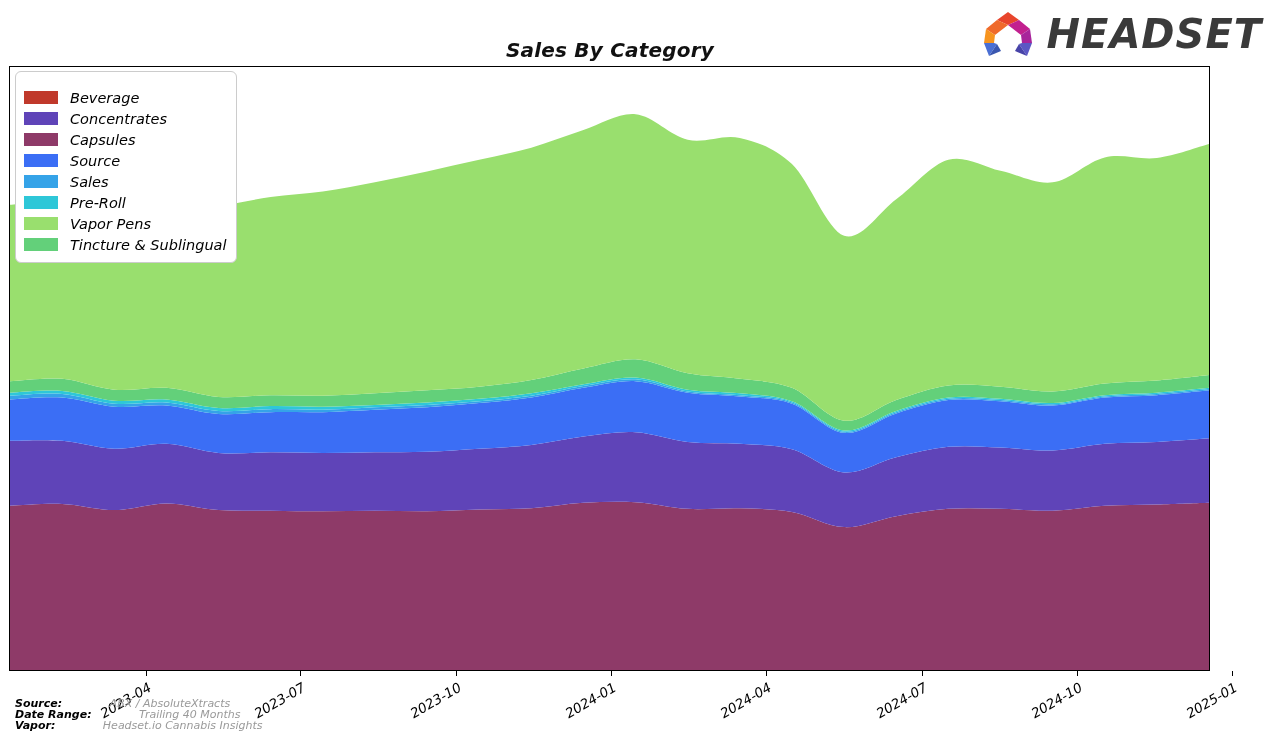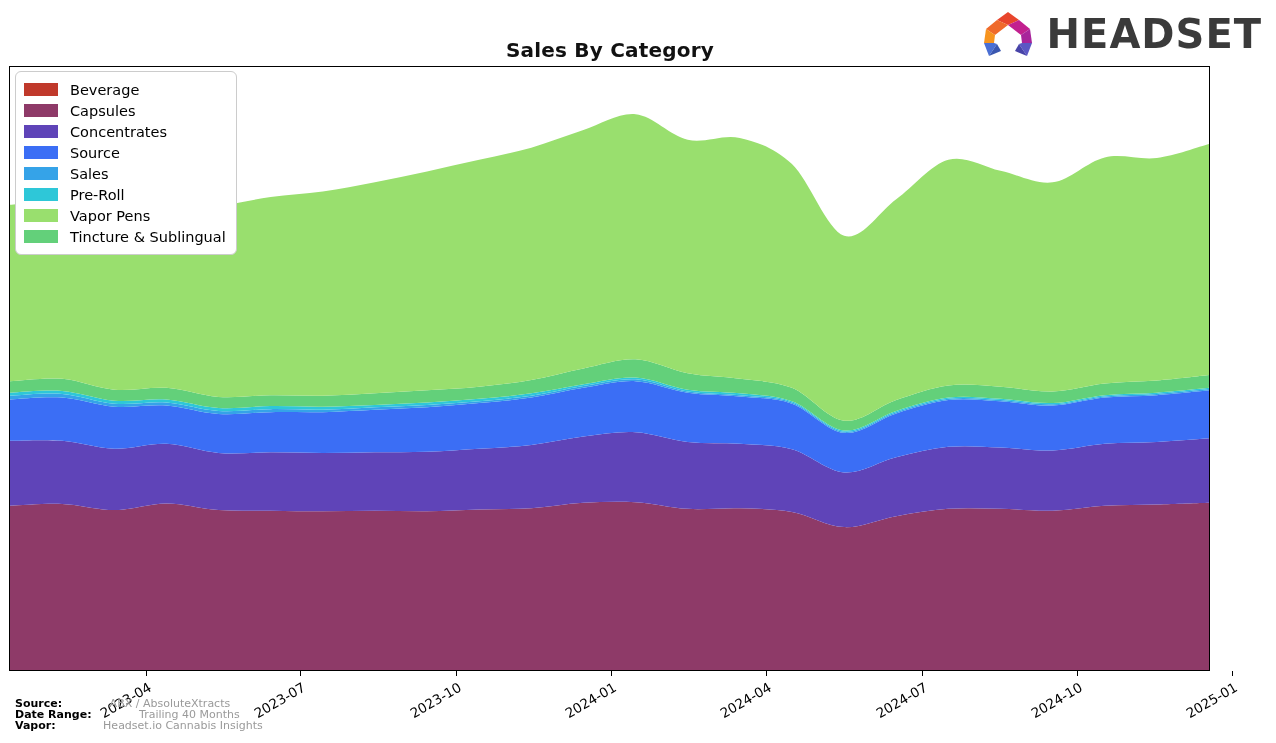--- a/index.html
+++ b/index.html
@@ -3,21 +3,21 @@
 <meta charset="utf-8">
 <style>
   * { box-sizing: border-box; }
   html, body {
     margin: 0; padding: 0;
     width: 1276px; height: 743px;
     background: #ffffff;
     font-family: "DejaVu Sans", "Liberation Sans", sans-serif;
     overflow: hidden;
   }
-  #page { position: relative; width: 1178px; height: 743px; background:#fff; }
+  #page { position: relative; width: 1178px; height: 743px; background:#fff;font-style:italic; }
 
   
   #header-band {
     position: absolute; left: 0; top: 0; width: 1276px; height: 69px;
   }
   #chart-title {
     position: absolute; left: 0; top: 38px; width: 1220px;
     text-align: center;
     font-size: 20px; font-weight: bold; color: #111; letter-spacing: 0.2px;
   }
@@ -40,21 +40,21 @@
     overflow: hidden;
   }
   #plot-svg { position: absolute; left: 0; top: 0; display: block; }
 
   
   #legend {
     position: absolute; left: 15px; top: 71px;
     background: #ffffff;
     border: 1px solid #cccccc;
     border-radius: 6px;
-    padding: 7px 10px 7px 8px;
+    padding: 15px 10px 7px 8px;
     z-index: 8;
   }
   .legend-row { display: flex; align-items: center; height: 21px; }
   .legend-swatch {
     width: 34px; height: 13px; margin-right: 12px; flex: none;
   }
   .legend-label { font-size: 14.5px; color: #000; white-space: nowrap; }
 
   
   #x-tick-layer { position: absolute; left: 0; top: 671px; width: 1276px; height: 72px; }
@@ -115,26 +115,26 @@
         </g>
     </svg>
   </div>
 
   <div id="legend">
       <div class="legend-row">
         <span class="legend-swatch" style="background: rgb(192, 57, 43);"></span>
         <span class="legend-label">Beverage</span>
       </div>
       <div class="legend-row">
+        <span class="legend-swatch" style="background: rgb(95, 68, 184);"></span>
+        <span class="legend-label">Concentrates</span>
+      </div>
+      <div class="legend-row">
         <span class="legend-swatch" style="background: rgb(142, 58, 104);"></span>
         <span class="legend-label">Capsules</span>
-      </div>
-      <div class="legend-row">
-        <span class="legend-swatch" style="background: rgb(95, 68, 184);"></span>
-        <span class="legend-label">Concentrates</span>
       </div>
       <div class="legend-row">
         <span class="legend-swatch" style="background: rgb(59, 110, 245);"></span>
         <span class="legend-label">Source</span>
       </div>
       <div class="legend-row">
         <span class="legend-swatch" style="background: rgb(53, 163, 232);"></span>
         <span class="legend-label">Sales</span>
       </div>
       <div class="legend-row">

